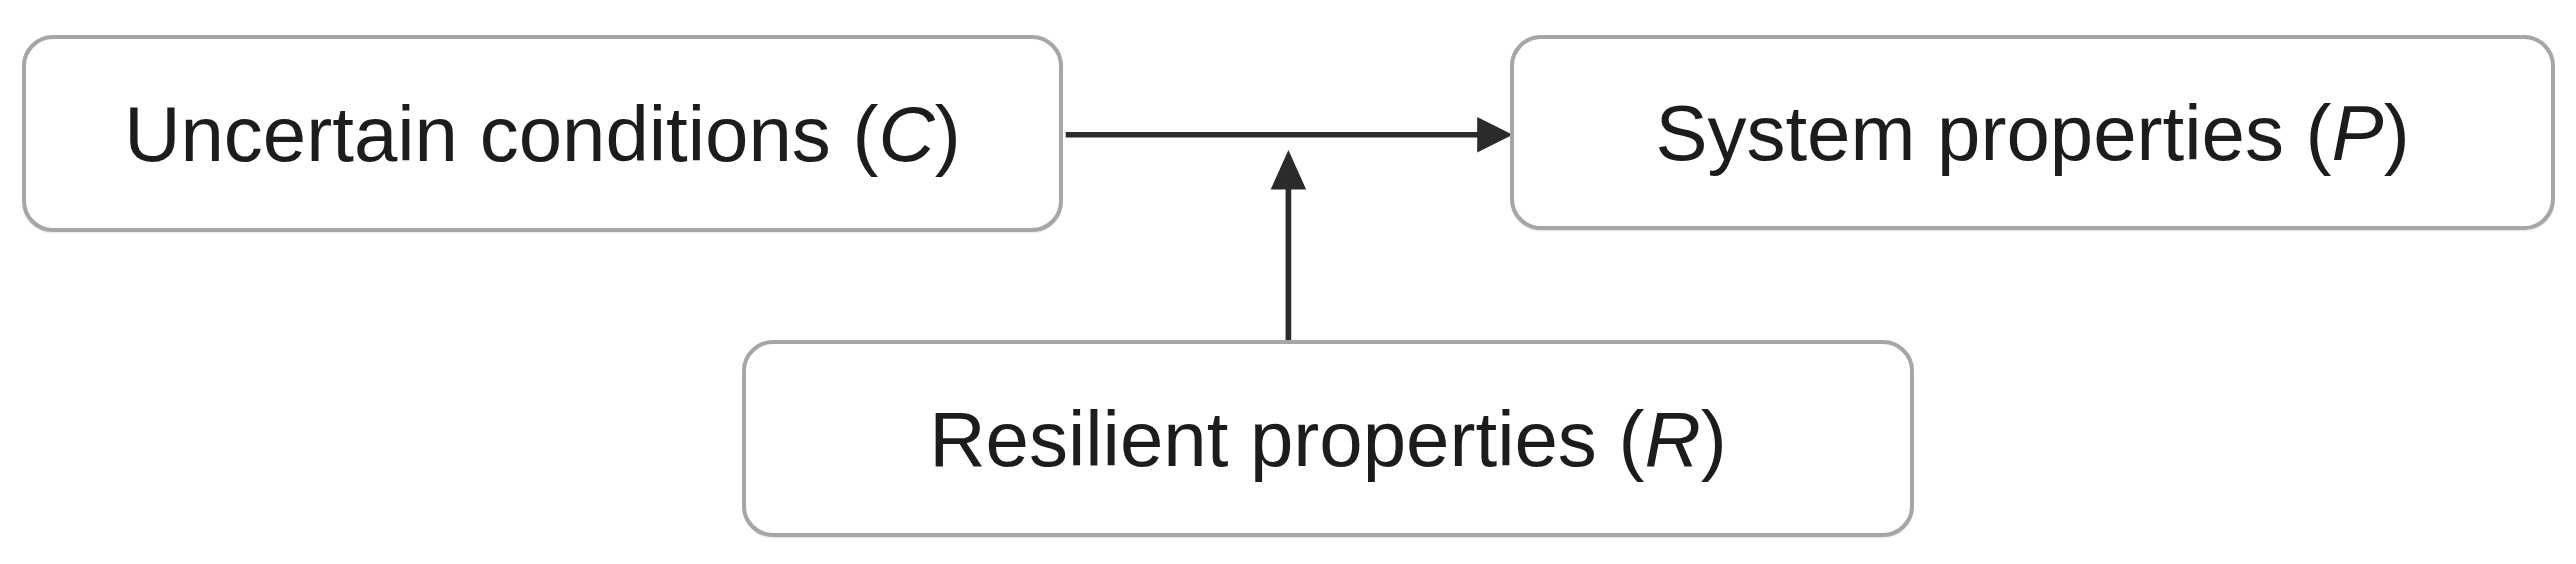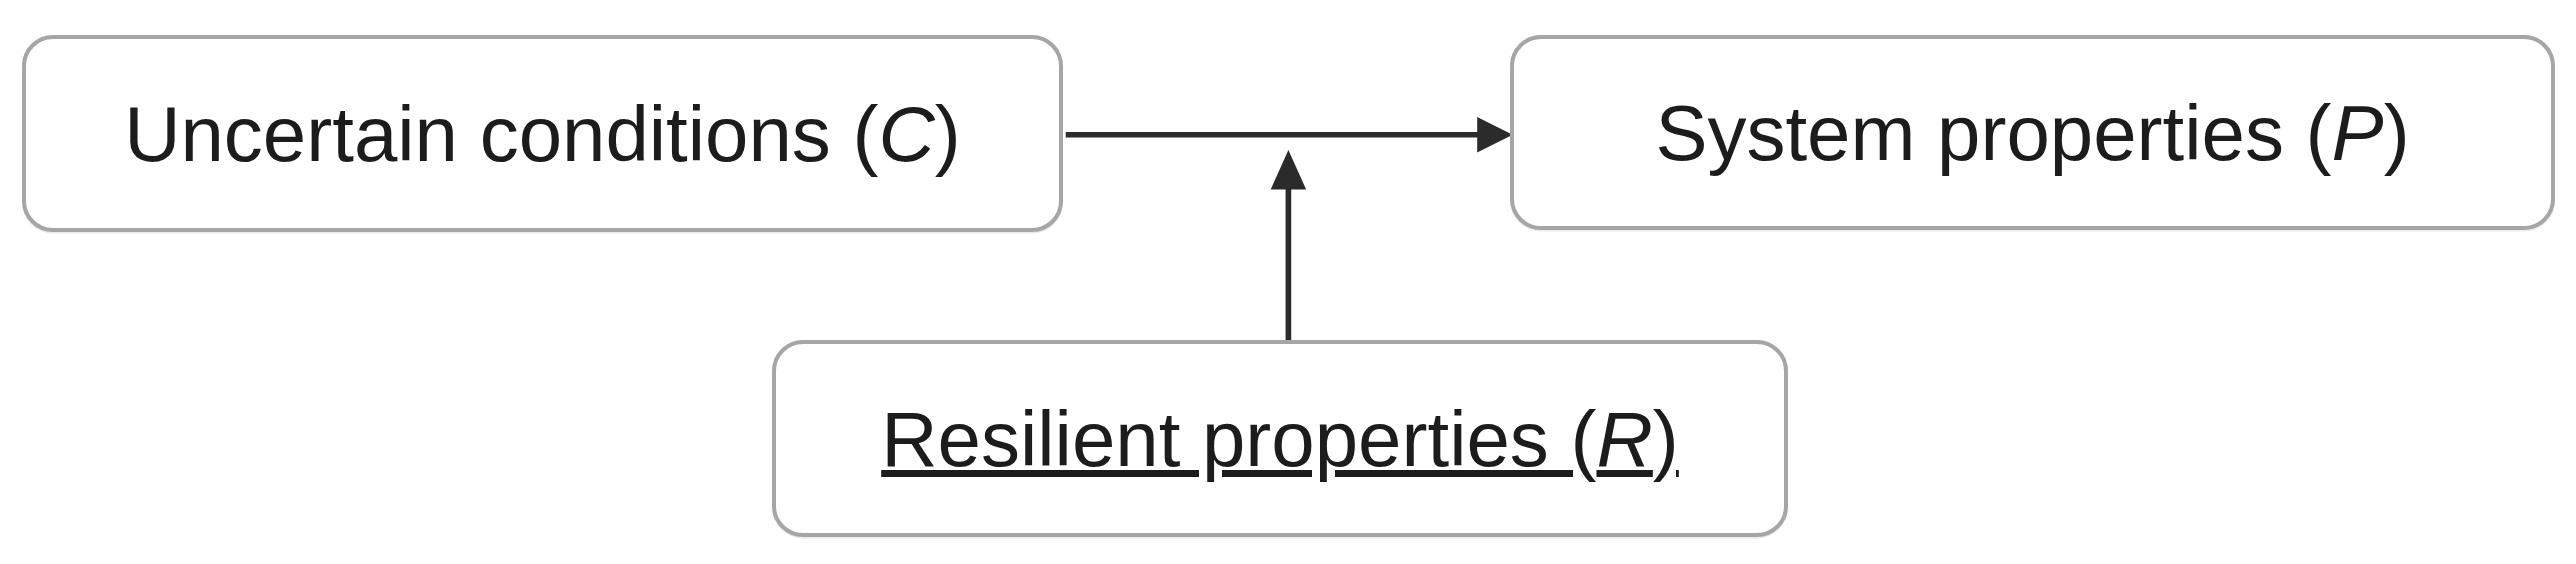--- a/index.html
+++ b/index.html
@@ -47,25 +47,24 @@
     width: 1041px;
     height: 197px;
   }
   #node-system-performance {
     left: 1510px;
     top: 35px;
     width: 1045px;
     height: 195px;
   }
   #node-resilient-properties {
-    left: 772px;
+    left: 742px;
     top: 340px;
-    width: 1016px;
+    width: 1172px;
     height: 197px;
-    text-decoration: underline;
   }
 </style>
 </head>
 <body>
 
 <div class="canvas">
 
   <svg class="arrows-layer" viewBox="0 0 3191 699" xmlns="http://www.w3.org/2000/svg">
 
     <line x1="1320" y1="167" x2="1836" y2="167" stroke-width="7" stroke="#2b2b2b"></line>

